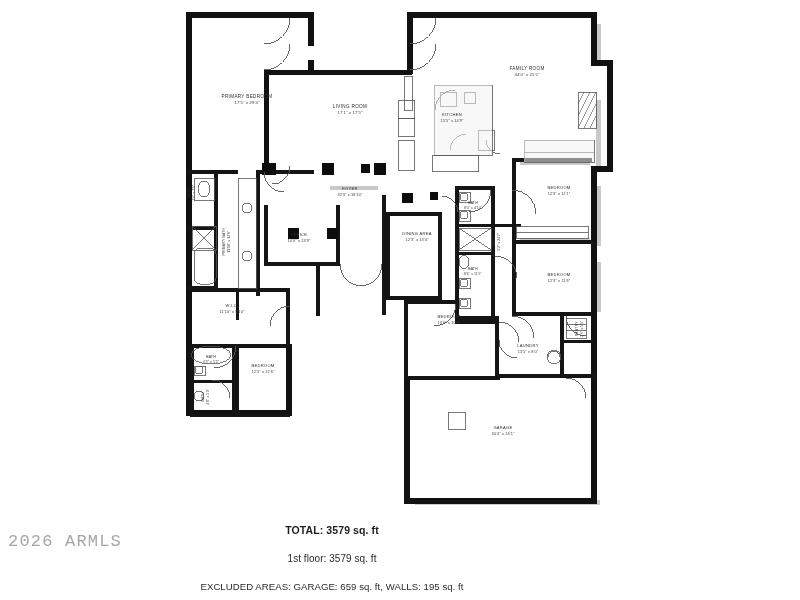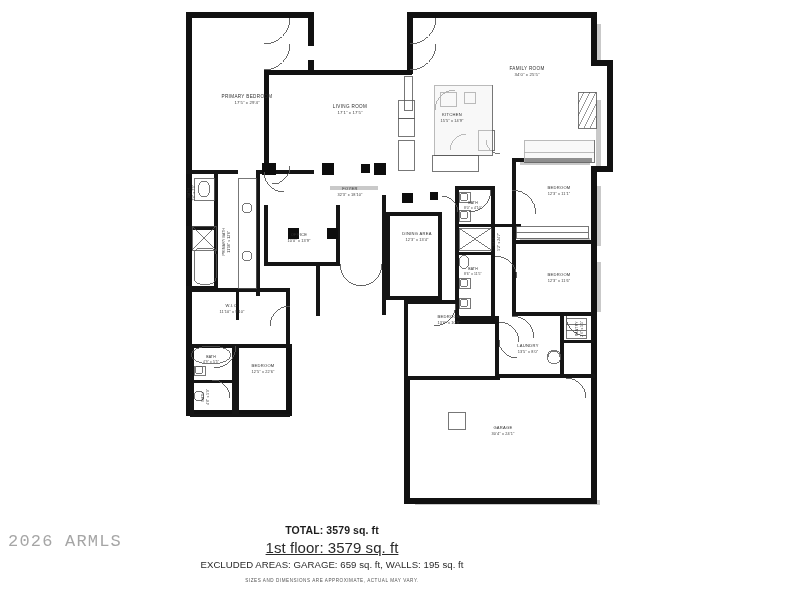--- a/index.html
+++ b/index.html
@@ -19,22 +19,22 @@
   .room-label .rm-dim{display:block;font-size:3.9px;letter-spacing:.12px;color:#3d3d3d;}
   .room-label.big .rm-name{font-size:4.6px;letter-spacing:.34px;}
   .room-label.big .rm-dim{font-size:4.3px;}
   .room-label.tiny .rm-name{font-size:3.5px;letter-spacing:.16px;}
   .room-label.tiny .rm-dim{font-size:3.4px;}
   .room-label.rot90{transform:rotate(-90deg);transform-origin:center center;}
 
   
   #summary{position:absolute;left:0;top:524px;width:664px;text-align:center;}
   #summary .total{font-size:10.5px;font-weight:bold;color:#1d1d1d;letter-spacing:.1px;}
-  #summary .floor{font-size:15px;color:#2a2a2a;margin-top:3px;letter-spacing:.05px;text-decoration:underline;}
-  #summary .excluded{font-size:9.6px;color:#2a2a2a;margin-top:3px;letter-spacing:.05px;}
+  #summary .floor{font-size:10px;color:#2a2a2a;margin-top:17px;letter-spacing:.05px;}
+  #summary .excluded{font-size:9.6px;color:#2a2a2a;margin-top:17px;letter-spacing:.05px;}
   #summary .disclaim{font-size:4.6px;color:#555;margin-top:8px;letter-spacing:.55px;}
 
   
   #watermark{position:absolute;left:8px;top:532px;font-size:17px;
              letter-spacing:1.2px;color:#9e9e9e;font-family:Liberation Mono, monospace;
              opacity:.92;pointer-events:none;}
 </style>
 </head>
 <body>
 

